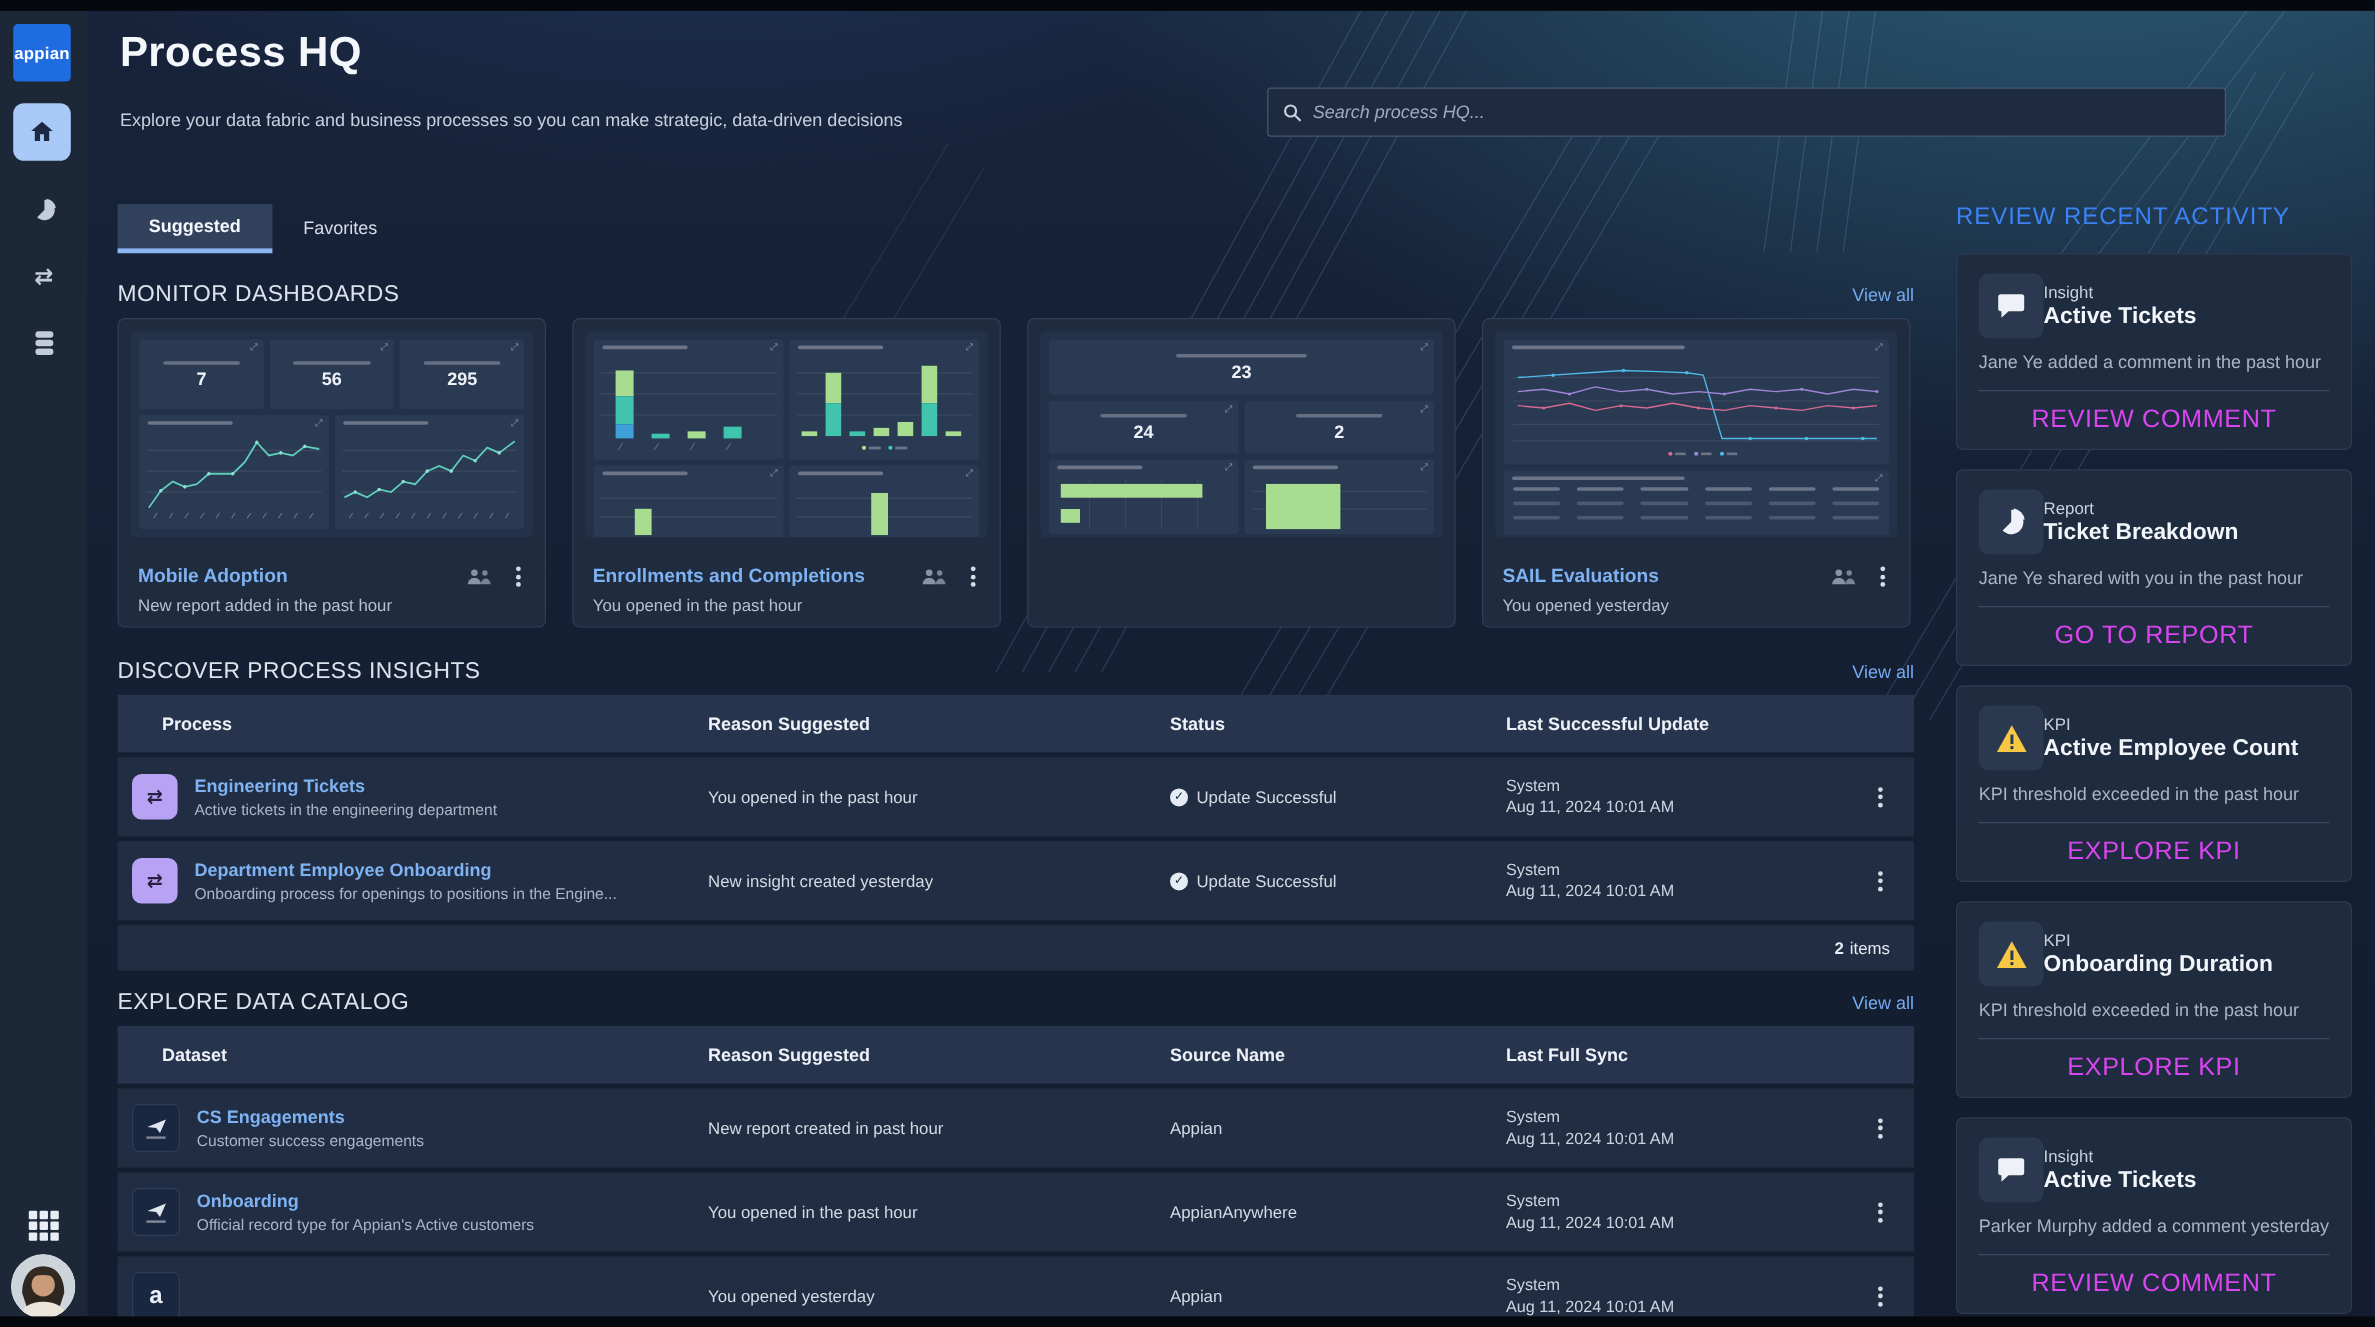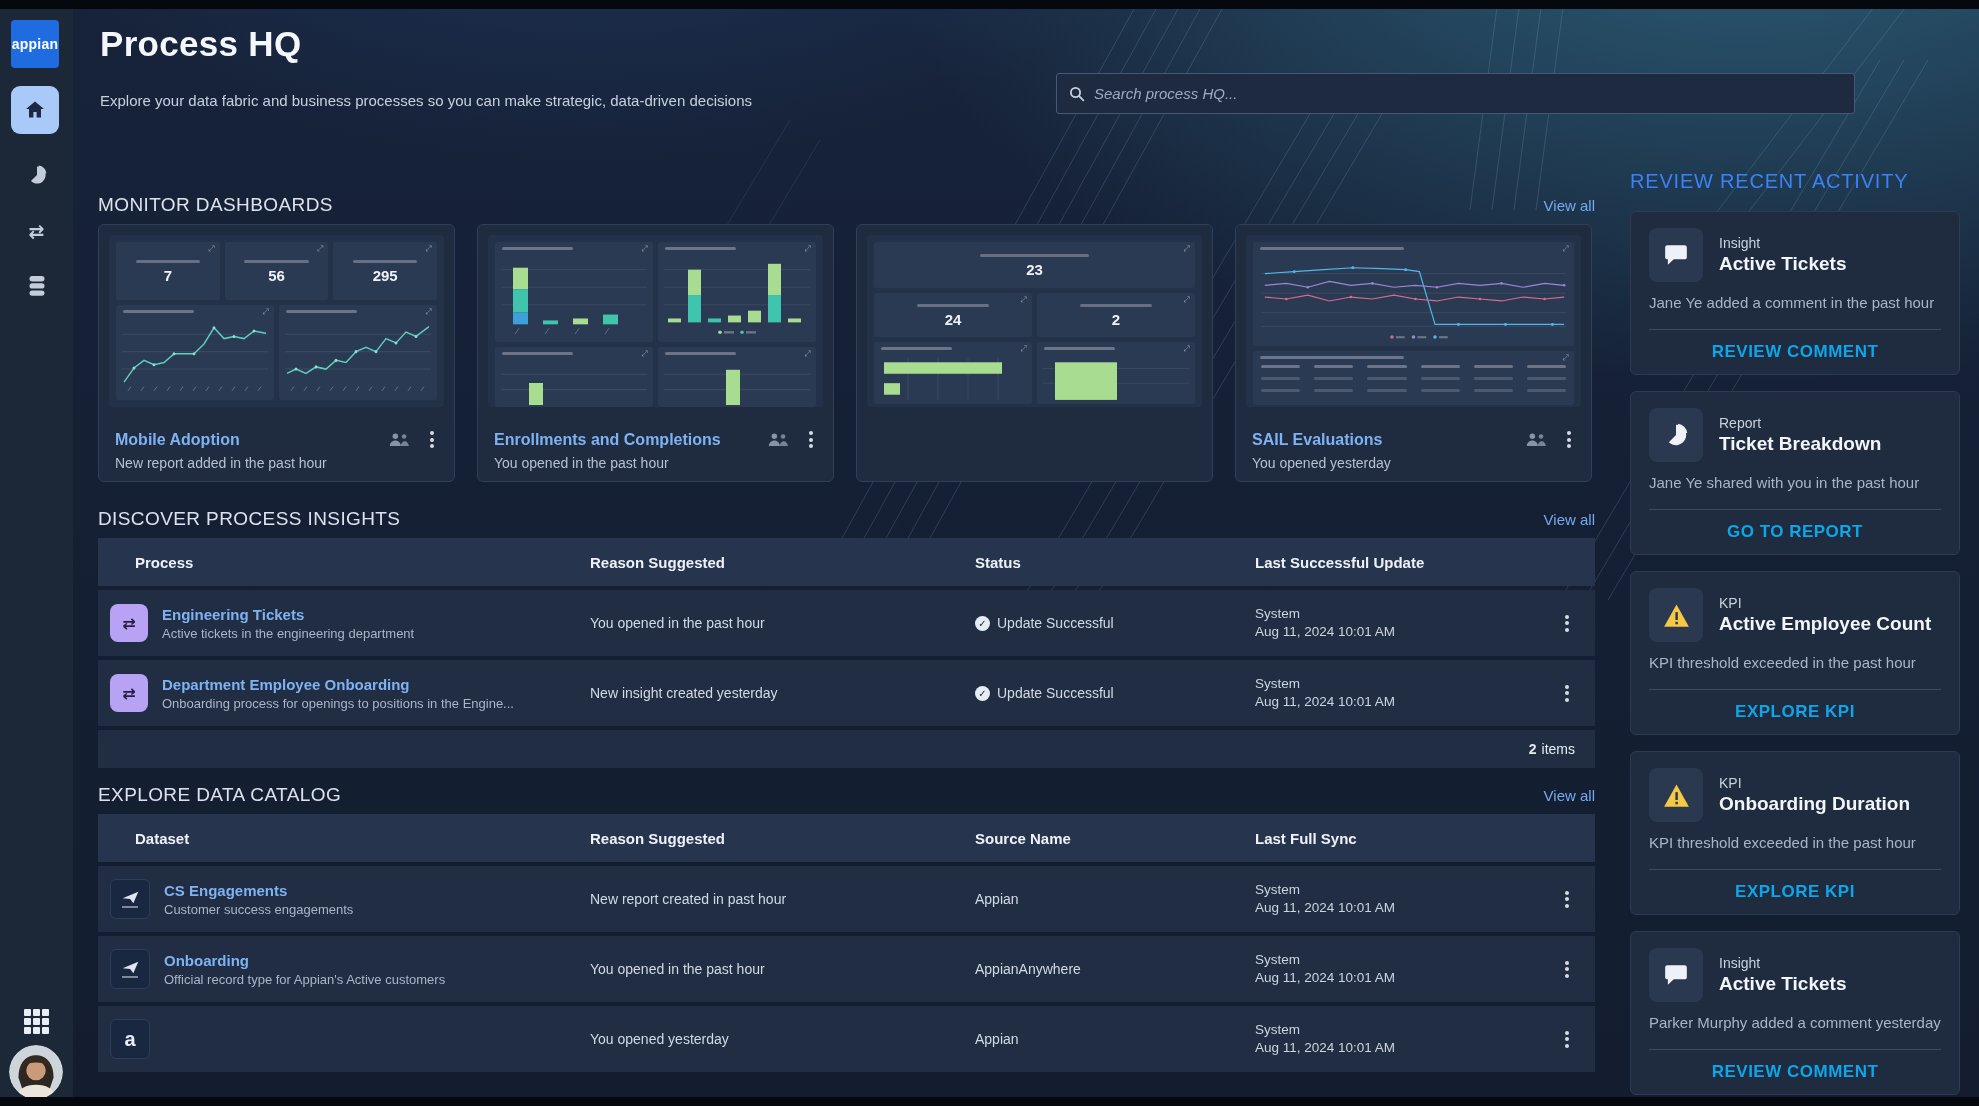--- a/index.html
+++ b/index.html
@@ -100,27 +100,27 @@
          display:inline-flex; align-items:center; justify-content:center; }
   .cell-kebab { display:flex; justify-content:flex-end; padding-right:22px; }
   .tbl-foot { margin-top:4px; height:38px; display:flex; align-items:center; justify-content:flex-end; padding-right:20px; font-size:14px; color:#e6ebf3;}
   .tbl-foot b { font-weight:700; margin-right:5px; }
 
   
   .activity { position:absolute; left:1630px; top:170px; width:330px; z-index:5; }
   .act-title { font-size:20px; color:#3b82f6; letter-spacing:.8px; font-weight:500; }
   .act-cards { margin-top:18px; display:flex; flex-direction:column; gap:16px; }
   .act-card { height:164px; background:#1f2b3f; border:1px solid #2c3a52; border-radius:6px; padding:16px 18px 0 18px; display:flex; flex-direction:column; }
-  .ac-top { display:flex; gap:16px; align-items:center; }
+  .ac-top { display:flex; align-items:center; }
   .ac-ico { width:54px; height:54px; border-radius:8px; background:#2b3950; display:flex; align-items:center; justify-content:center; flex:0 0 auto;}
   .ac-type { font-size:14px; color:#c9d2df; }
   .ac-title { font-size:19px; font-weight:700; color:#f2f5fa; margin-top:2px; }
   .ac-body { font-size:15px; color:#a9b5c7; margin-top:11px; line-height:1.35; }
-  .ac-action { margin-top:auto; border-top:1px solid rgba(122,140,168,.32); text-align:center; padding:12px 0; font-size:17px;
-               font-weight:700; color:#0ea5e9; letter-spacing:.5px; cursor:pointer; }
+  .ac-action { margin-top:auto; border-top:1px solid rgba(122,140,168,.32); text-align:center; padding:12px 0; font-size:21px;
+               font-weight:400; color:#d946ef; letter-spacing:.5px; cursor:pointer; }
 
   svg.glyph { display:block; }
 </style>
 </head>
 <body>
 
 <div class="bg-grad"></div>
 
 <svg class="deco" width="1979" height="620" viewBox="0 0 1979 620">
   <g stroke="#8fb4da" stroke-width="1" fill="none" opacity="0.20">
@@ -207,20 +207,28 @@
 <div class="search">
   <svg class="glyph" width="16" height="16" viewBox="0 0 16 16">
     <circle cx="6.5" cy="6.5" r="4.6" fill="none" stroke="#c7d0dd" stroke-width="1.8"></circle>
     <path d="M10.2 10.2 L14.3 14.3" stroke="#c7d0dd" stroke-width="1.8" stroke-linecap="round"></path>
   </svg>
   <input type="text" placeholder="Search process HQ..." style="">
 </div>
 
 <div class="content">
 
+  <div class="tabs">
+    <div class="tab active">
+        <span>Suggested</span>
+      </div>
+    <div class="tab">
+        <span>Favorites</span>
+      </div>
+  </div>
 
   <div class="sec-head-row">
     <div class="sec-heading">MONITOR DASHBOARDS</div>
     <div class="view-all">View all</div>
   </div>
 
   <div class="cards-row">
 
     <div class="dash-card">
       <div class="thumb">

